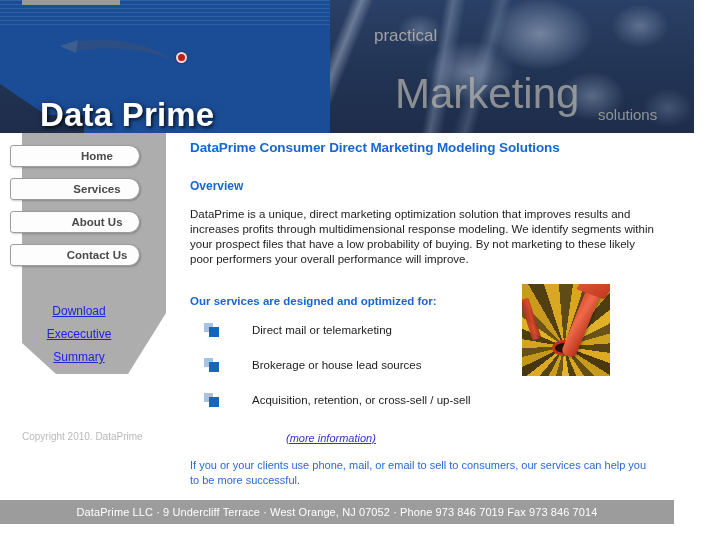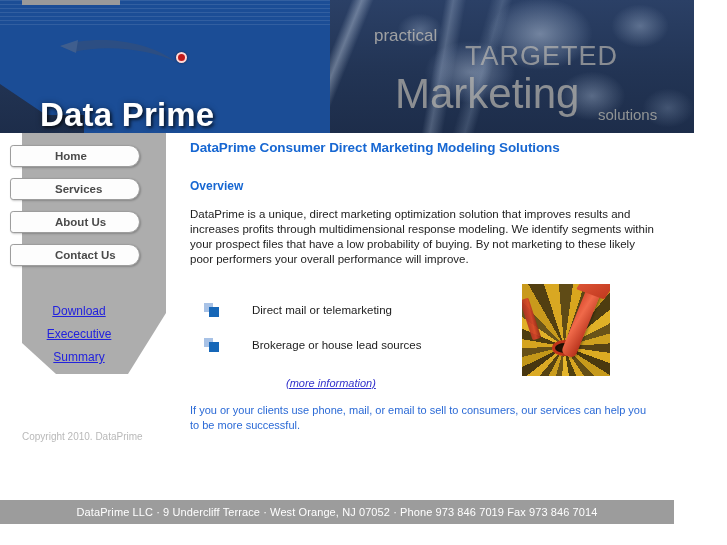--- a/index.html
+++ b/index.html
@@ -112,21 +112,21 @@
     width: 130px; height: 22px;
     margin-bottom: 11px;
     background: #fdfdfd;
     border: 1px solid #9d9d9d;
     border-radius: 4px 14px 14px 4px;
     box-shadow: 1px 1px 2px rgba(0,0,0,.22);
     color: #4a4a4a;
     font-size: 11.5px;
     font-weight: bold;
     line-height: 20px;
-    text-align: left;
+    text-align: center;
     cursor: pointer;
     text-shadow: 0 1px 0 #fff;
     padding-left: 44px;
   }
   #download-link {
     position: absolute;
     left: 26px; top: 300px;
     width: 106px;
     text-align: center;
     font-size: 12px;
@@ -160,21 +160,21 @@
   #overview-heading {
     font-size: 12px;
     font-weight: bold;
     color: #1767d2;
     margin: 0 0 14px 0;
   }
   #overview-body {
     font-size: 11.5px;
     line-height: 15px;
     color: #1c1c1c;
-    margin: 0 0 36px 0;
+    margin: 0 0 28px 0;
     width: 468px;
   }
   #services-heading {
     font-size: 11.5px;
     font-weight: bold;
     color: #1767d2;
     margin: 0 0 16px 0;
   }
   .svc-row {
     display: flex;
@@ -307,21 +307,20 @@
 
   <svg id="logo-swoosh" viewBox="0 0 150 44">
     <path d="M4 10 C 40 -2, 92 4, 120 26 C 96 14, 52 8, 18 16 Z" fill="#2f4f80" opacity="0.85"></path>
     <path d="M4 10 L 22 4 L 20 17 Z" fill="#41618f" opacity="0.9"></path>
   </svg>
 
   <div id="logo-text">Data Prime</div>
   <div id="logo-target-dot"></div>
 
   <div class="tag" id="tag-practical">practical</div>
-  <div class="tag" id="tag-targeted">TARGETED</div>
   <div class="tag" id="tag-marketing">Marketing</div>
   <div class="tag" id="tag-solutions">solutions</div>
 </div>
 
 <div id="top-tab"></div>
 
 <div id="sidebar"></div>
 
 <nav id="nav">
   <div class="nav-btn">Home</div>
@@ -333,37 +332,45 @@
 <div id="download-link">Download Exececutive Summary</div>
 
 <div id="copyright">Copyright 2010. DataPrime</div>
 
 <main id="main">
   <h1 id="page-title">DataPrime Consumer Direct Marketing Modeling Solutions</h1>
 
   <h2 id="overview-heading">Overview</h2>
   <p id="overview-body">DataPrime is a unique, direct marketing optimization solution that improves results and increases profits through multidimensional response modeling.  We identify segments within your prospect files that have a low probability of buying.  By not marketing to these likely poor performers your overall performance will improve.</p>
 
+  <h3 id="services-heading">Our services are designed and optimized for:</h3>
 
   <div class="svc-row">
     <span class="bullet">
       <span class="sq-back"></span>
         <span class="sq-front"></span>
     </span>
     <span class="svc-label">Direct mail or telemarketing</span>
   </div>
 
   <div class="svc-row">
     <span class="bullet">
       <span class="sq-back"></span>
         <span class="sq-front"></span>
     </span>
     <span class="svc-label">Brokerage or house lead sources</span>
   </div>
 
+  <div class="svc-row">
+    <span class="bullet">
+      <span class="sq-back"></span>
+        <span class="sq-front"></span>
+    </span>
+    <span class="svc-label">Acquisition, retention, or cross-sell / up-sell</span>
+  </div>
 
   <a id="more-info">(more information)</a>
 
   <p id="closing-text">If you or your clients use phone, mail, or email to sell to consumers, our services can help you to be more successful.</p>
 </main>
 
 <div id="dartboard">
   <div id="dart-secondary"></div>
   <div id="dart-bullseye"></div>
   <div id="dart-shaft"></div>

